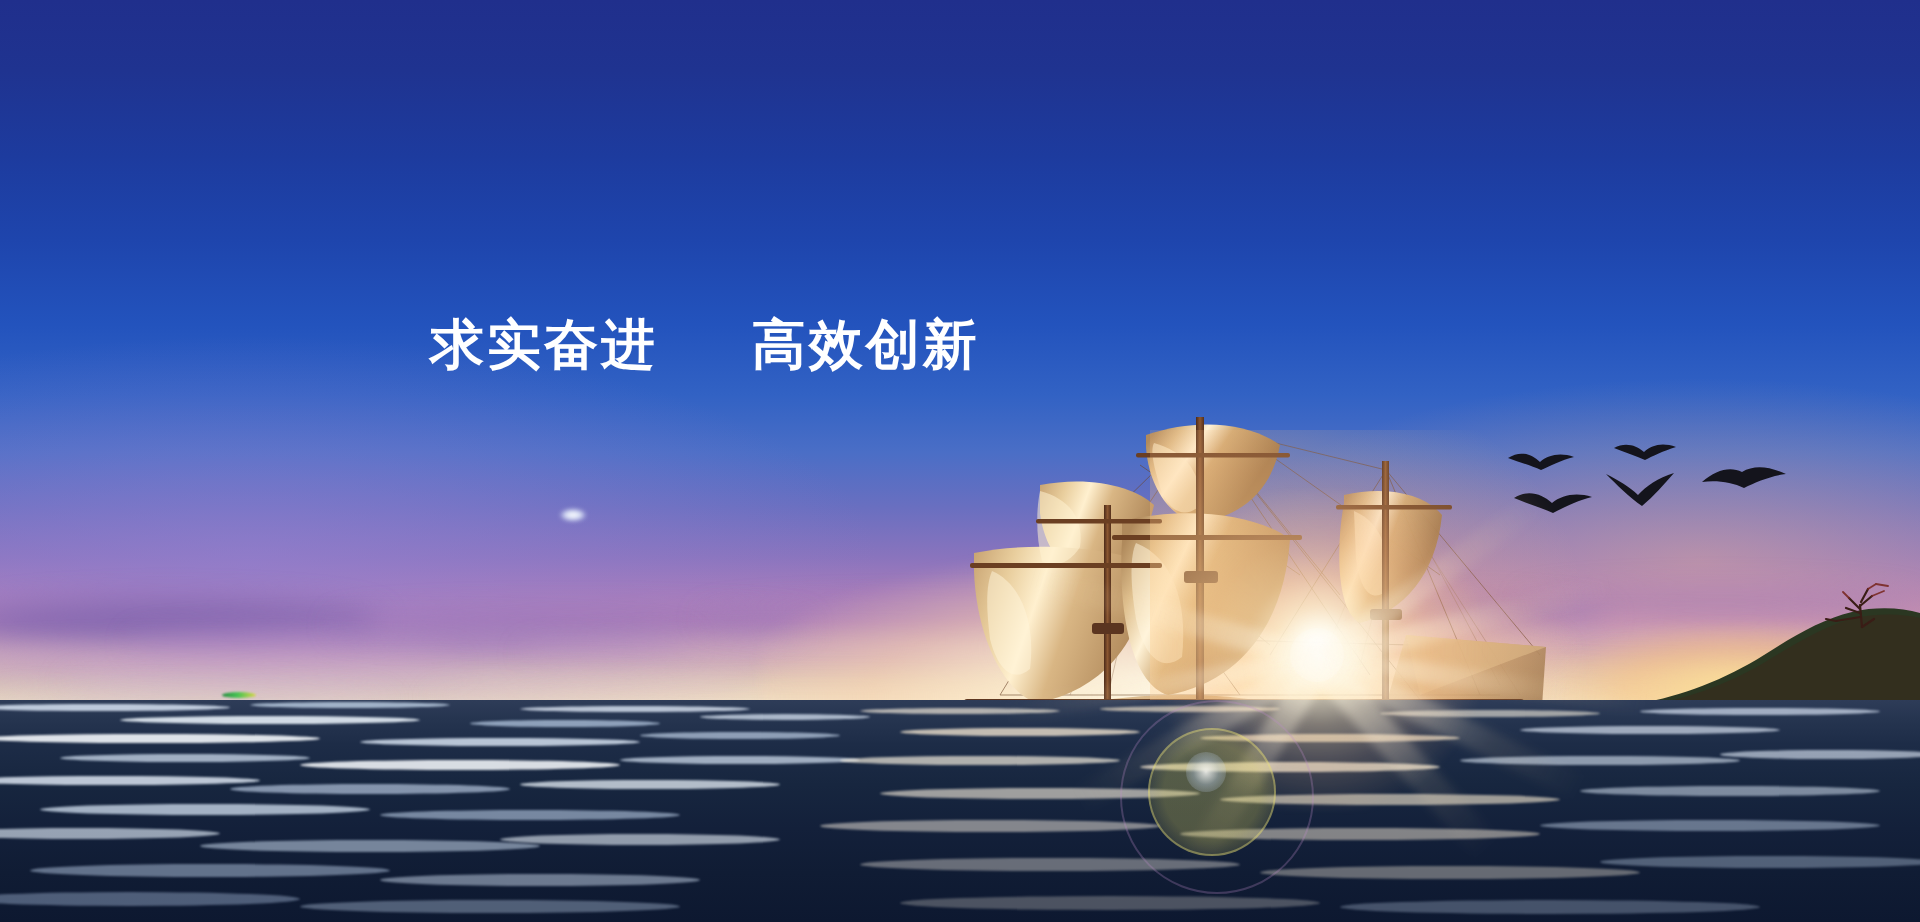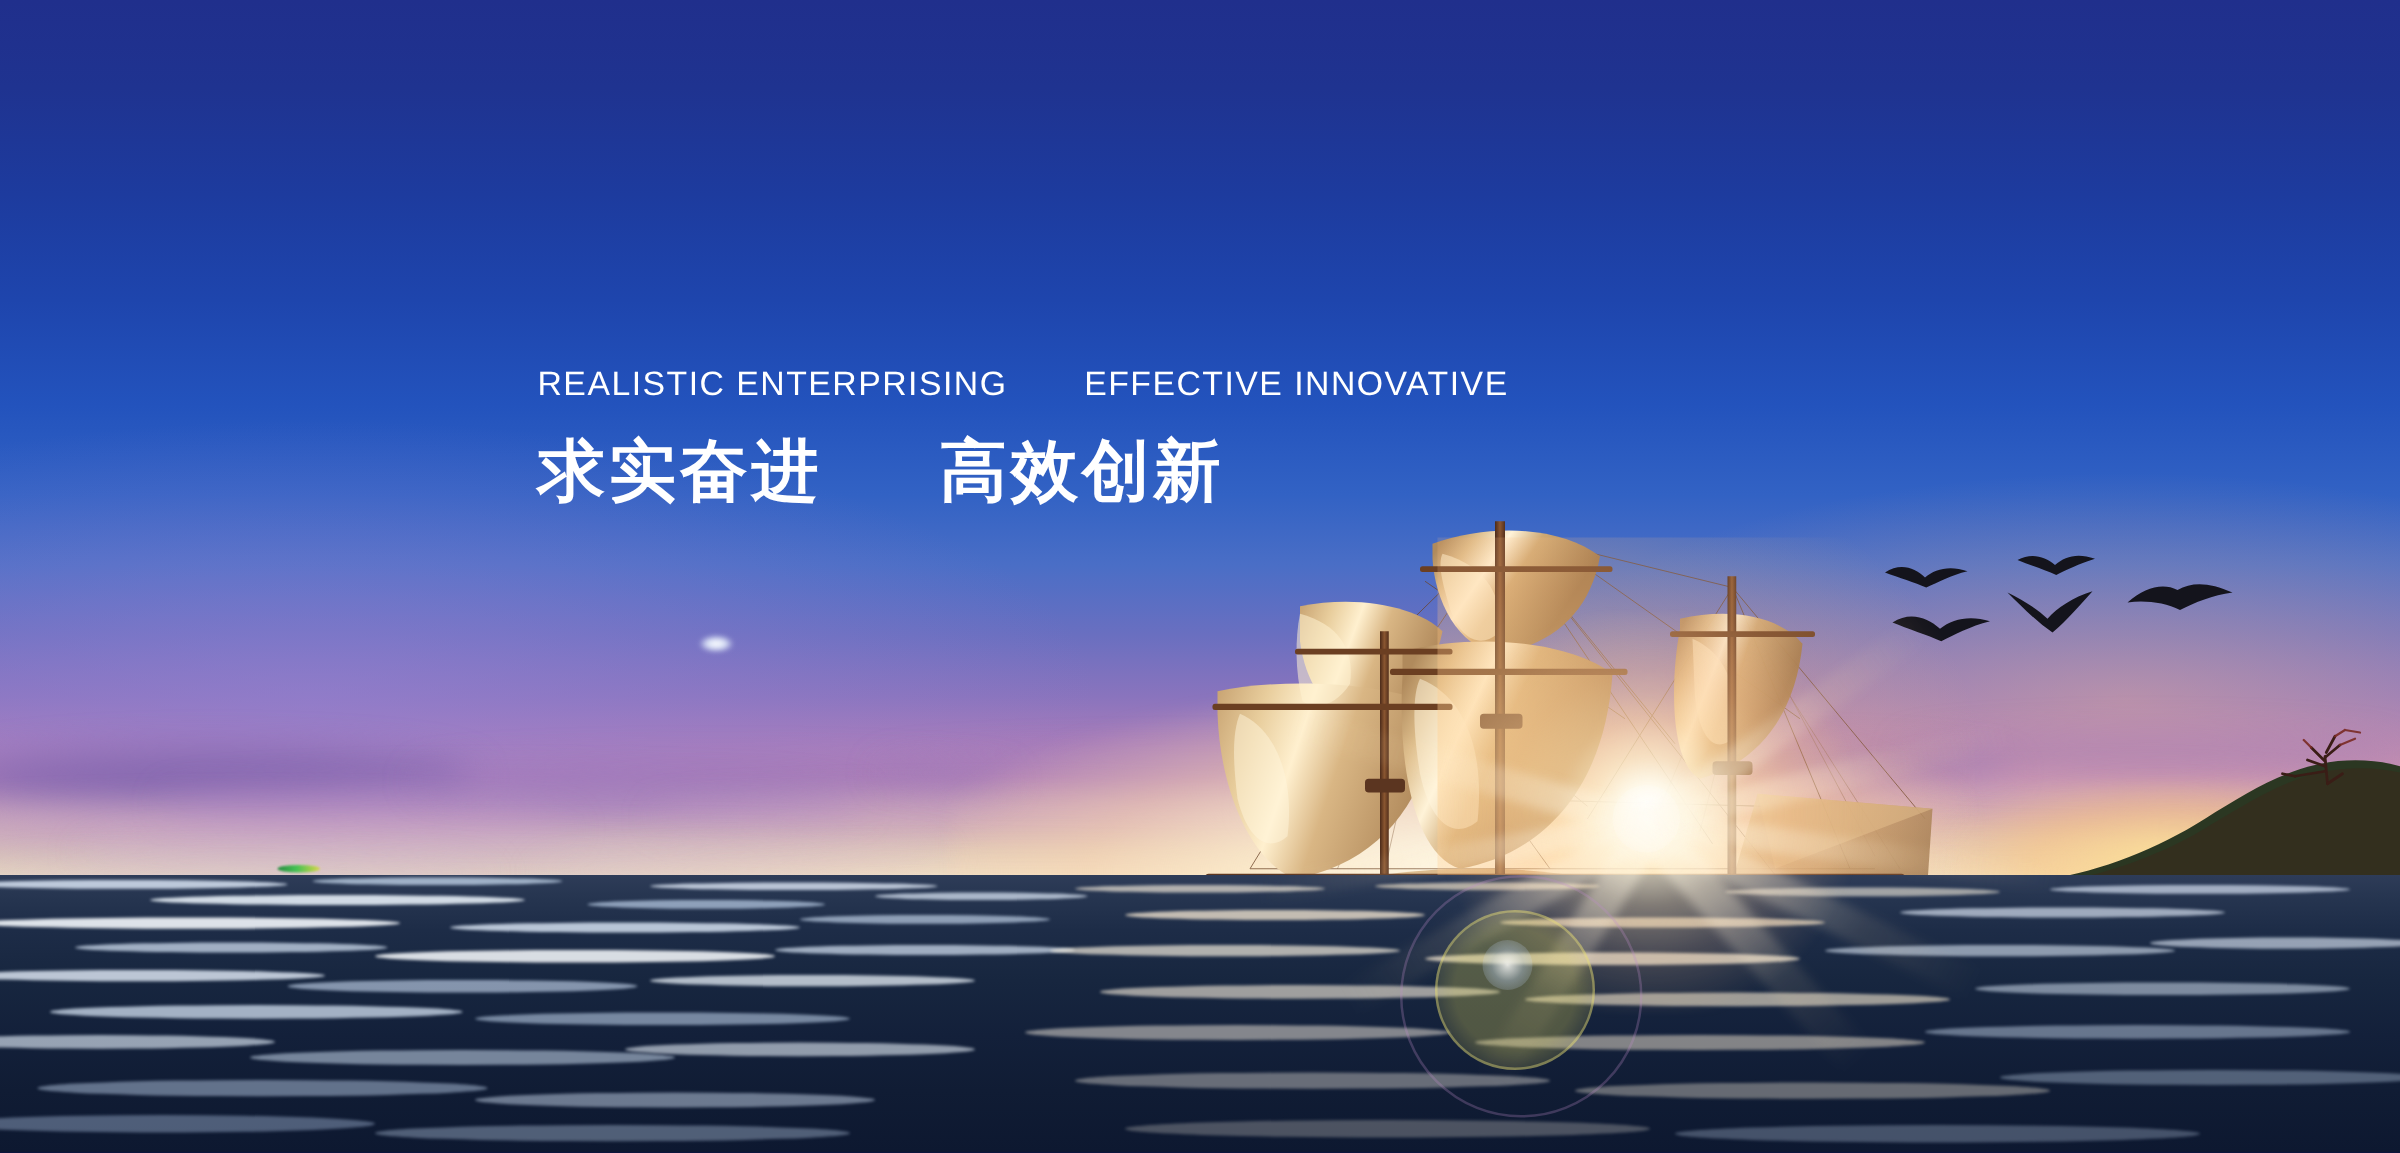--- a/index.html
+++ b/index.html
@@ -515,25 +515,20 @@
   <div class="ray" style="left:1320px; top:648px; width:280px; height:26px; transform:rotate(150deg);"></div>
   <div class="ray" style="left:1320px; top:648px; width:300px; height:24px; transform:rotate(196deg);"></div>
   <div class="ray" style="left:1320px; top:648px; width:240px; height:28px; transform:rotate(122deg);"></div>
 
   <div class="flare-ring flare-b"></div>
   <div class="flare-ring flare-a"></div>
   <div class="flare-ring flare-c"></div>
   <div class="flare-ring flare-d"></div>
 
   <div class="headline">
-    <div class="subline">
-      <span>REALISTIC ENTERPRISING</span>
-      <span class="gap"></span>
-      <span>EFFECTIVE INNOVATIVE</span>
-    </div>
     <div class="mainline">
       <span>求实奋进</span>
       <span class="gap"></span>
       <span>高效创新</span>
     </div>
   </div>
 
 </div>
 
 </body></html>

